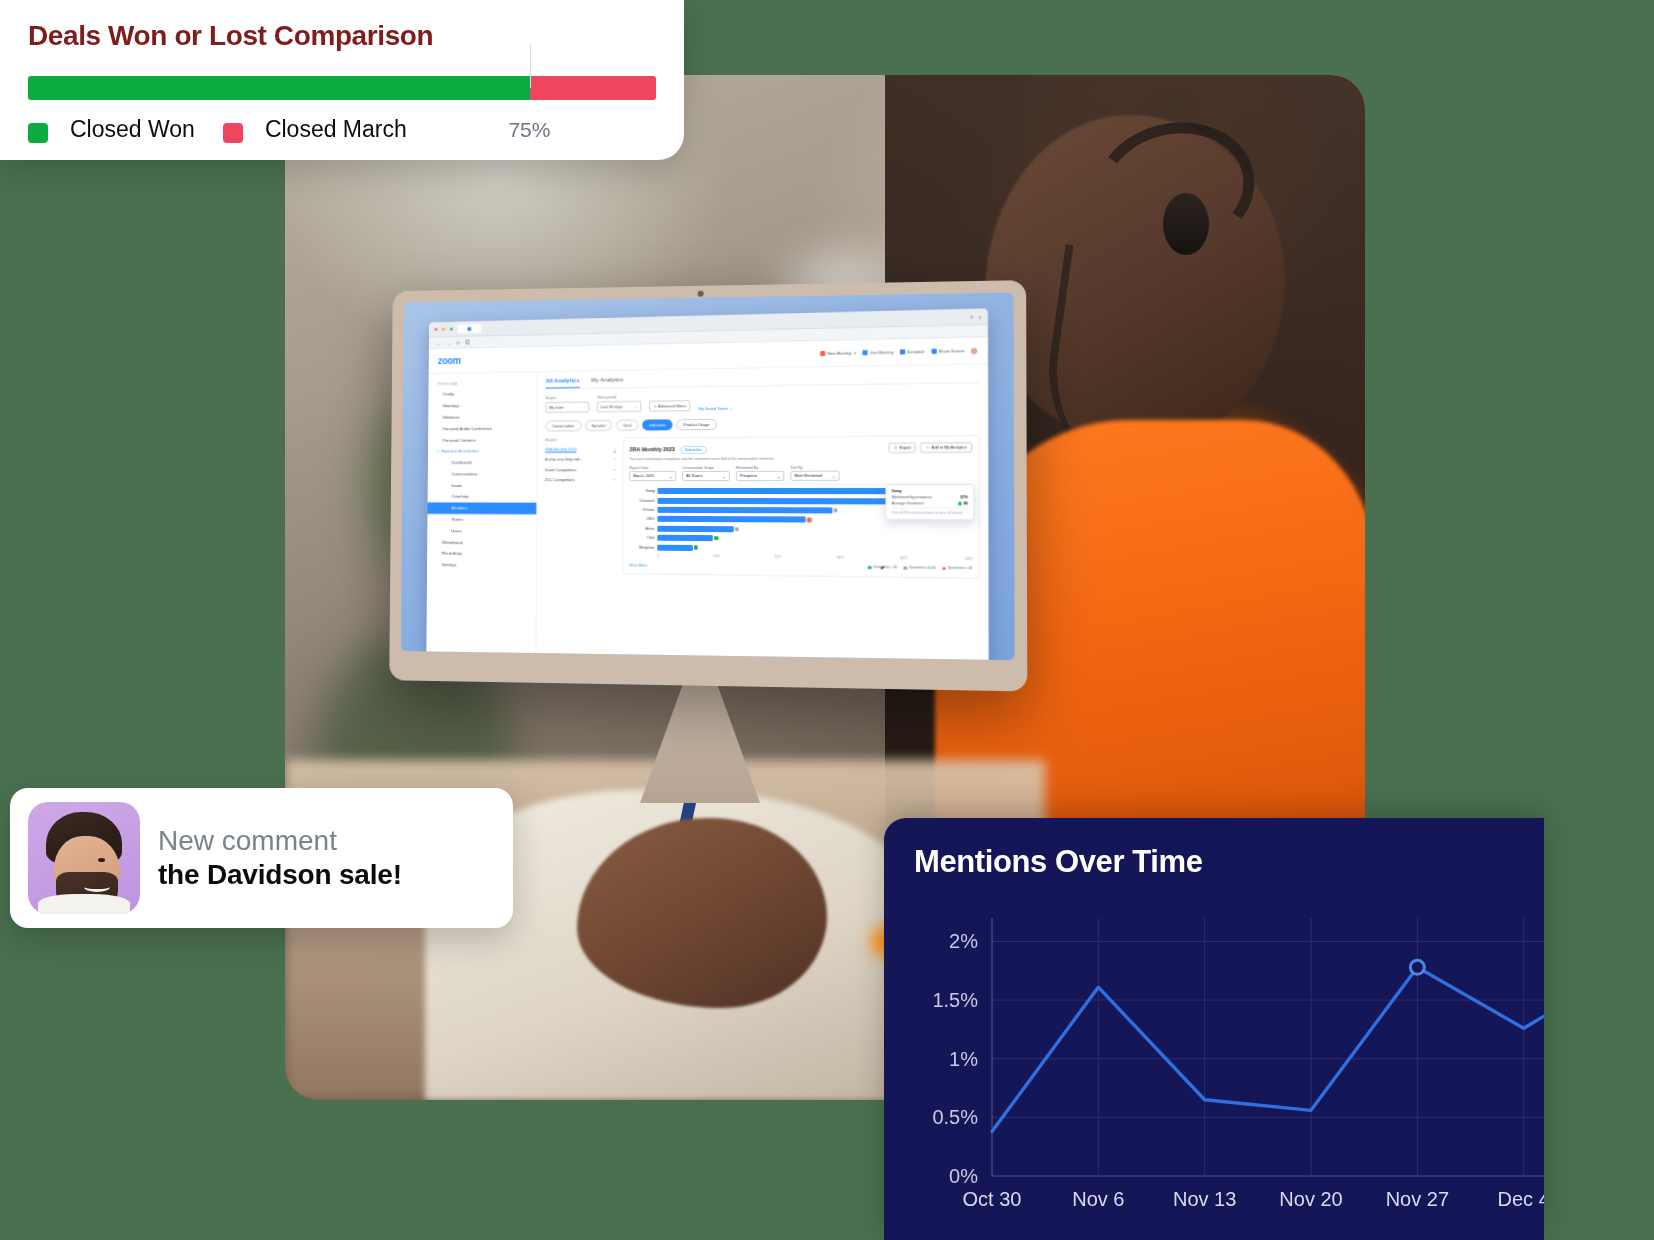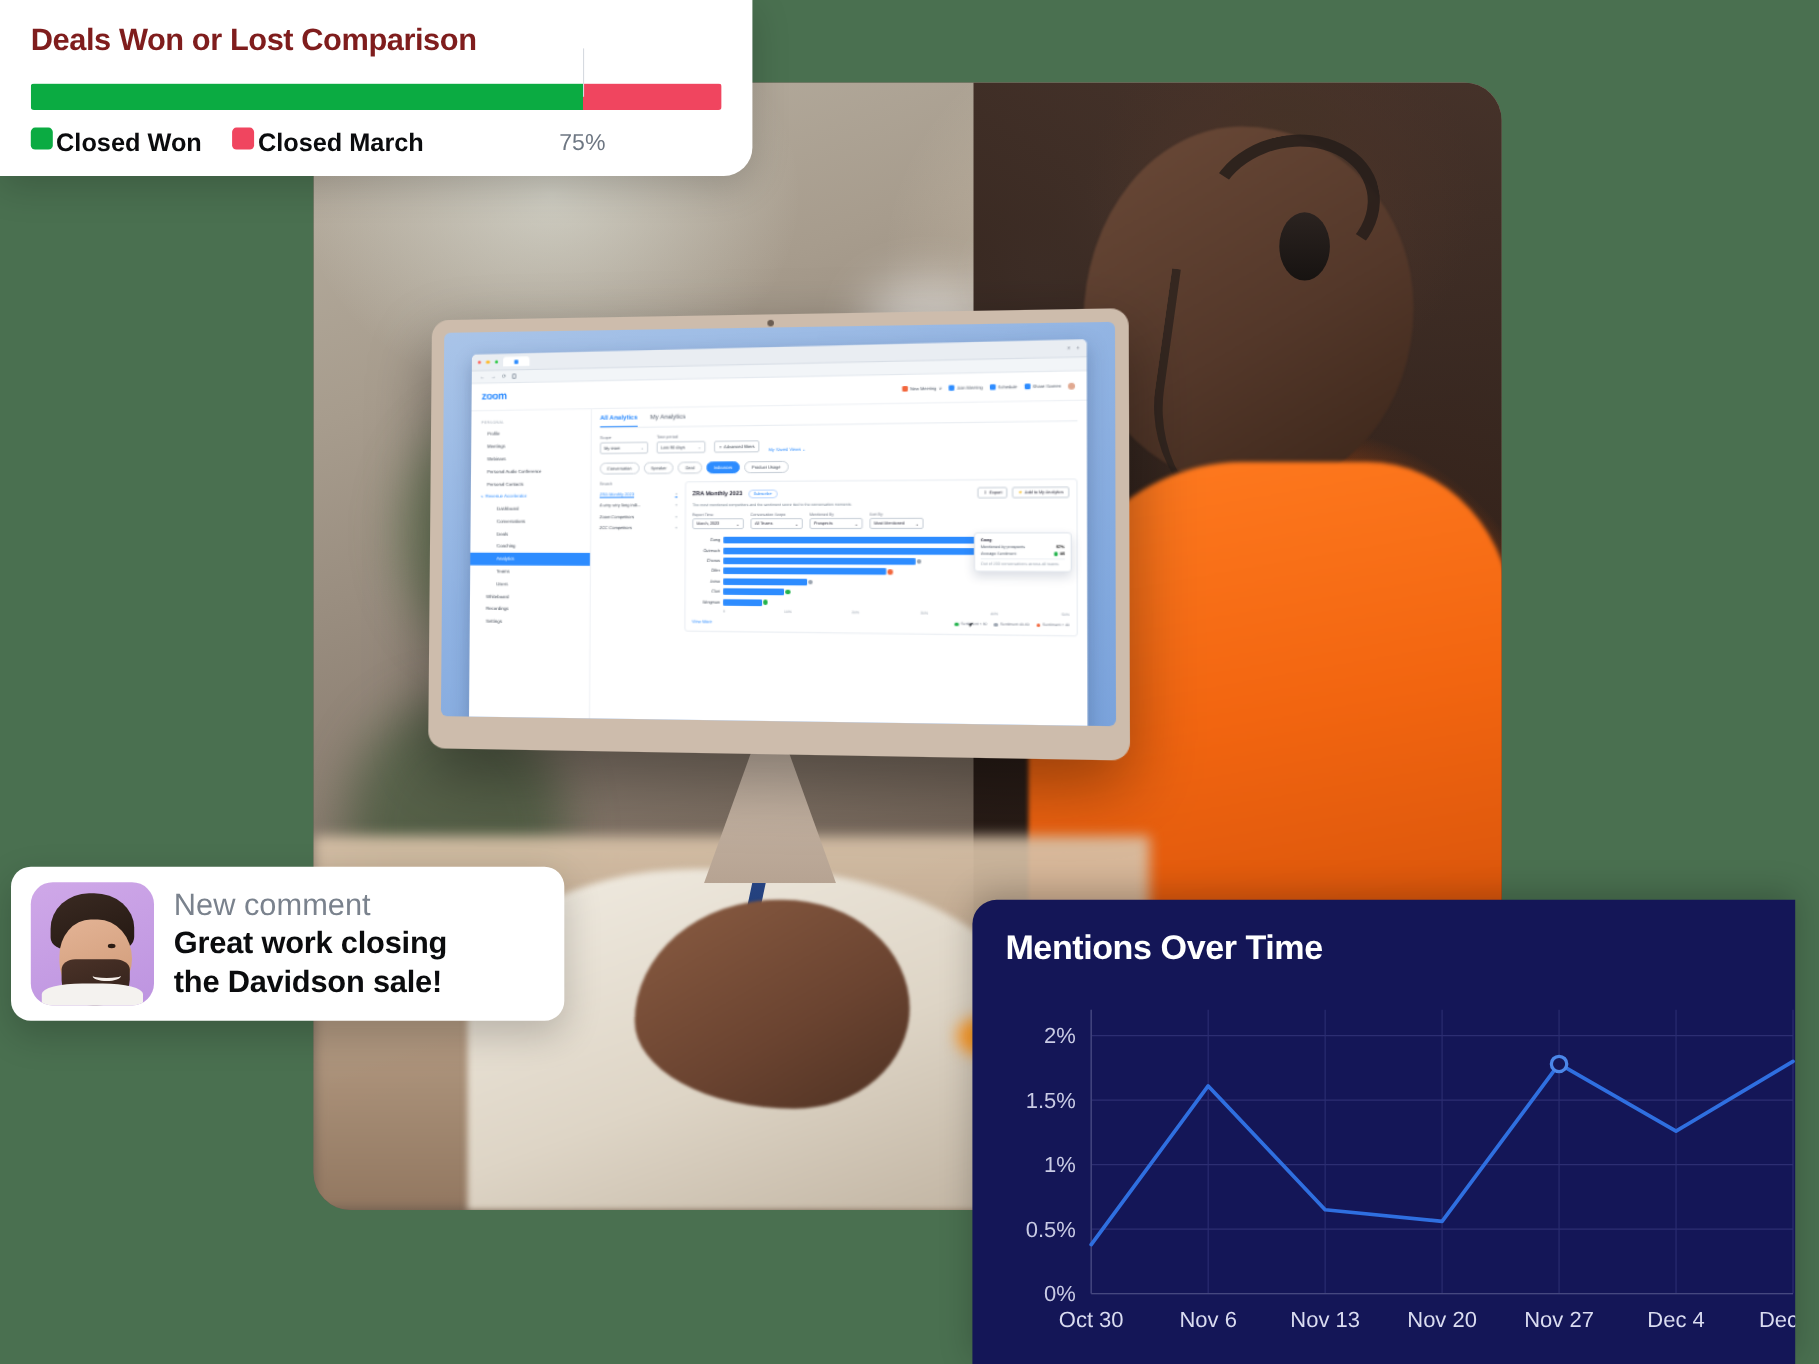--- a/index.html
+++ b/index.html
@@ -286,21 +286,21 @@
   }
   .deals-title {
     font-size: 28px; font-weight: 700; color: #7f1d1d; letter-spacing: -.4px;
   }
   .deals-bar {
     display:flex; margin-top: 24px; height: 24px; border-radius: 3px; overflow: hidden;
   }
   .deals-won { background:#0bab42; }
   .deals-lost { background:#f0455f; }
   .deals-legend { display:flex; align-items:center; margin-top: 16px; position: relative; }
-  .lg-item { display:flex; align-items:flex-start; gap:3px; margin-right: 28px; font-weight: bold; }
+  .lg-item { display:flex; align-items:flex-end; gap:22px; margin-right: 28px; }
   .lg-swatch { width:20px;height:20px;border-radius:4px; }
   .lg-text { font-size:23px; color:#0b0c0e; }
   .deals-pct {
     position:absolute; font-size:21px; color:#6e7783;
   }
   .deals-tick {
     position:absolute; top:44px; width:1px; background:#d6dae0;
   }
 
   
@@ -330,21 +330,21 @@
     border-bottom: 3px solid #f6efe9; border-radius: 0 0 50% 50%; }
   .av-shirt { position:absolute; left:10px; bottom:-4px; width:92px; height:24px;
     border-radius: 40% 40% 0 0; background:#f4f2ef; }
   .comment-text { min-width: 0; }
   .comment-label { font-size: 28px; color:#7a828d; line-height: 1.18; }
   .comment-body { font-size: 28px; font-weight: 700; color:#0b0c0e; line-height: 1.28; letter-spacing:-.2px; }
 
   
   .mentions-card {
     position: absolute; left: 884px; top: 818px;
-    width: 748px; height: 422px;
+    width: 660px; height: 422px;
     background: #141657;
     border-top-left-radius: 22px;
     padding: 26px 0 0 30px;
     box-shadow: 0 -6px 30px rgba(0,0,0,.22);
     overflow: hidden;
   }
   .mentions-title {
     font-size: 31px; font-weight: 700; color:#fff; letter-spacing:-.4px;
   }
   .chart-wrap { position: relative; width: 740px; height: 318px; margin-top: 24px; }
@@ -701,21 +701,20 @@
     <div class="avatar-wrap">
       <div class="av-hair"></div>
       <div class="av-face"></div>
       <div class="av-beard"></div>
       <div class="av-eye"></div>
       <div class="av-smile"></div>
       <div class="av-shirt"></div>
     </div>
     <div class="comment-text">
       <div class="comment-label">New comment</div>
-      <div class="comment-body">Great work closing</div>
       <div class="comment-body">the Davidson sale!</div>
     </div>
   </section>
 
   <section class="mentions-card">
     <h2 class="mentions-title">Mentions Over Time</h2>
     <div class="chart-wrap">
       <svg class="chart-svg" id="mentionsSvg" width="740" height="318" viewBox="0 0 740 318">
           <line x1="78" y1="272" x2="716" y2="272" class="grid"></line>
           <text x="64" y="279" class="yt">0%</text>

